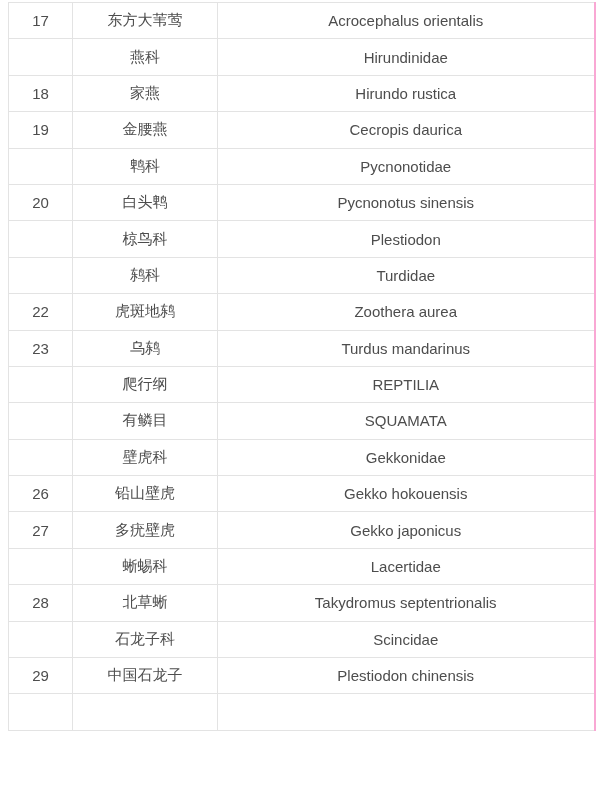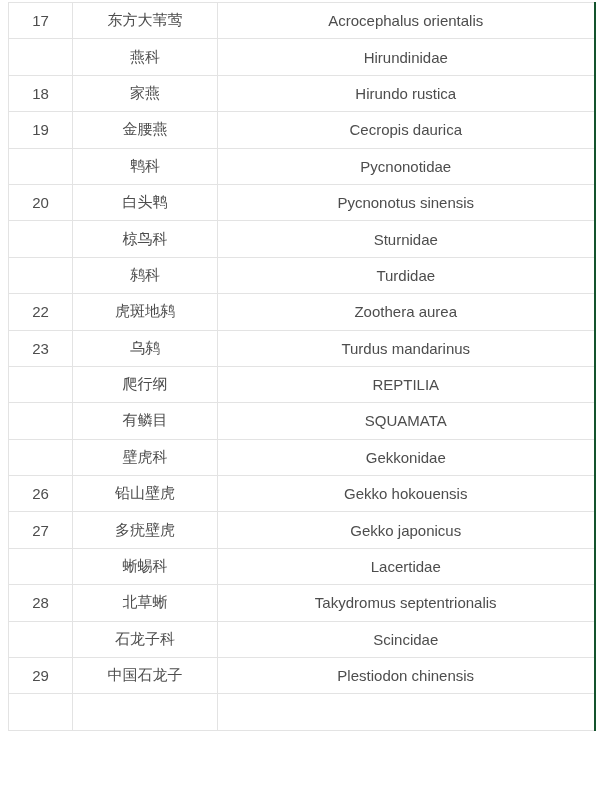--- a/index.html
+++ b/index.html
@@ -23,21 +23,21 @@
   table.species-table td {
     border: 1px solid #e3e3e3;
     text-align: center;
     vertical-align: middle;
     font-size: 15px;
     color: #4d4d4d;
     padding: 0;
     overflow: hidden;
     white-space: nowrap;
   }
-  table.species-table td.col-sci { border-right: 2px solid #14532d; }
+  table.species-table td.col-sci { border-right: 2px solid #f9a8d4; }
 </style>
 </head>
 <body>
 
 <div class="table-wrap">
   <table class="species-table">
     <colgroup>
       <col style="width:64px">
       <col style="width:145px">
       <col style="width:377px">
@@ -75,21 +75,21 @@
 
   <tr>
     <td class="col-num">20</td>
     <td class="col-cn">白头鹎</td>
     <td class="col-sci">Pycnonotus sinensis</td>
   </tr>
 
   <tr>
     <td class="col-num"></td>
     <td class="col-cn">椋鸟科</td>
-    <td class="col-sci">Sturnidae</td>
+    <td class="col-sci">Plestiodon</td>
   </tr>
 
 
   <tr>
     <td class="col-num"></td>
     <td class="col-cn">鸫科</td>
     <td class="col-sci">Turdidae</td>
   </tr>
 
   <tr>

